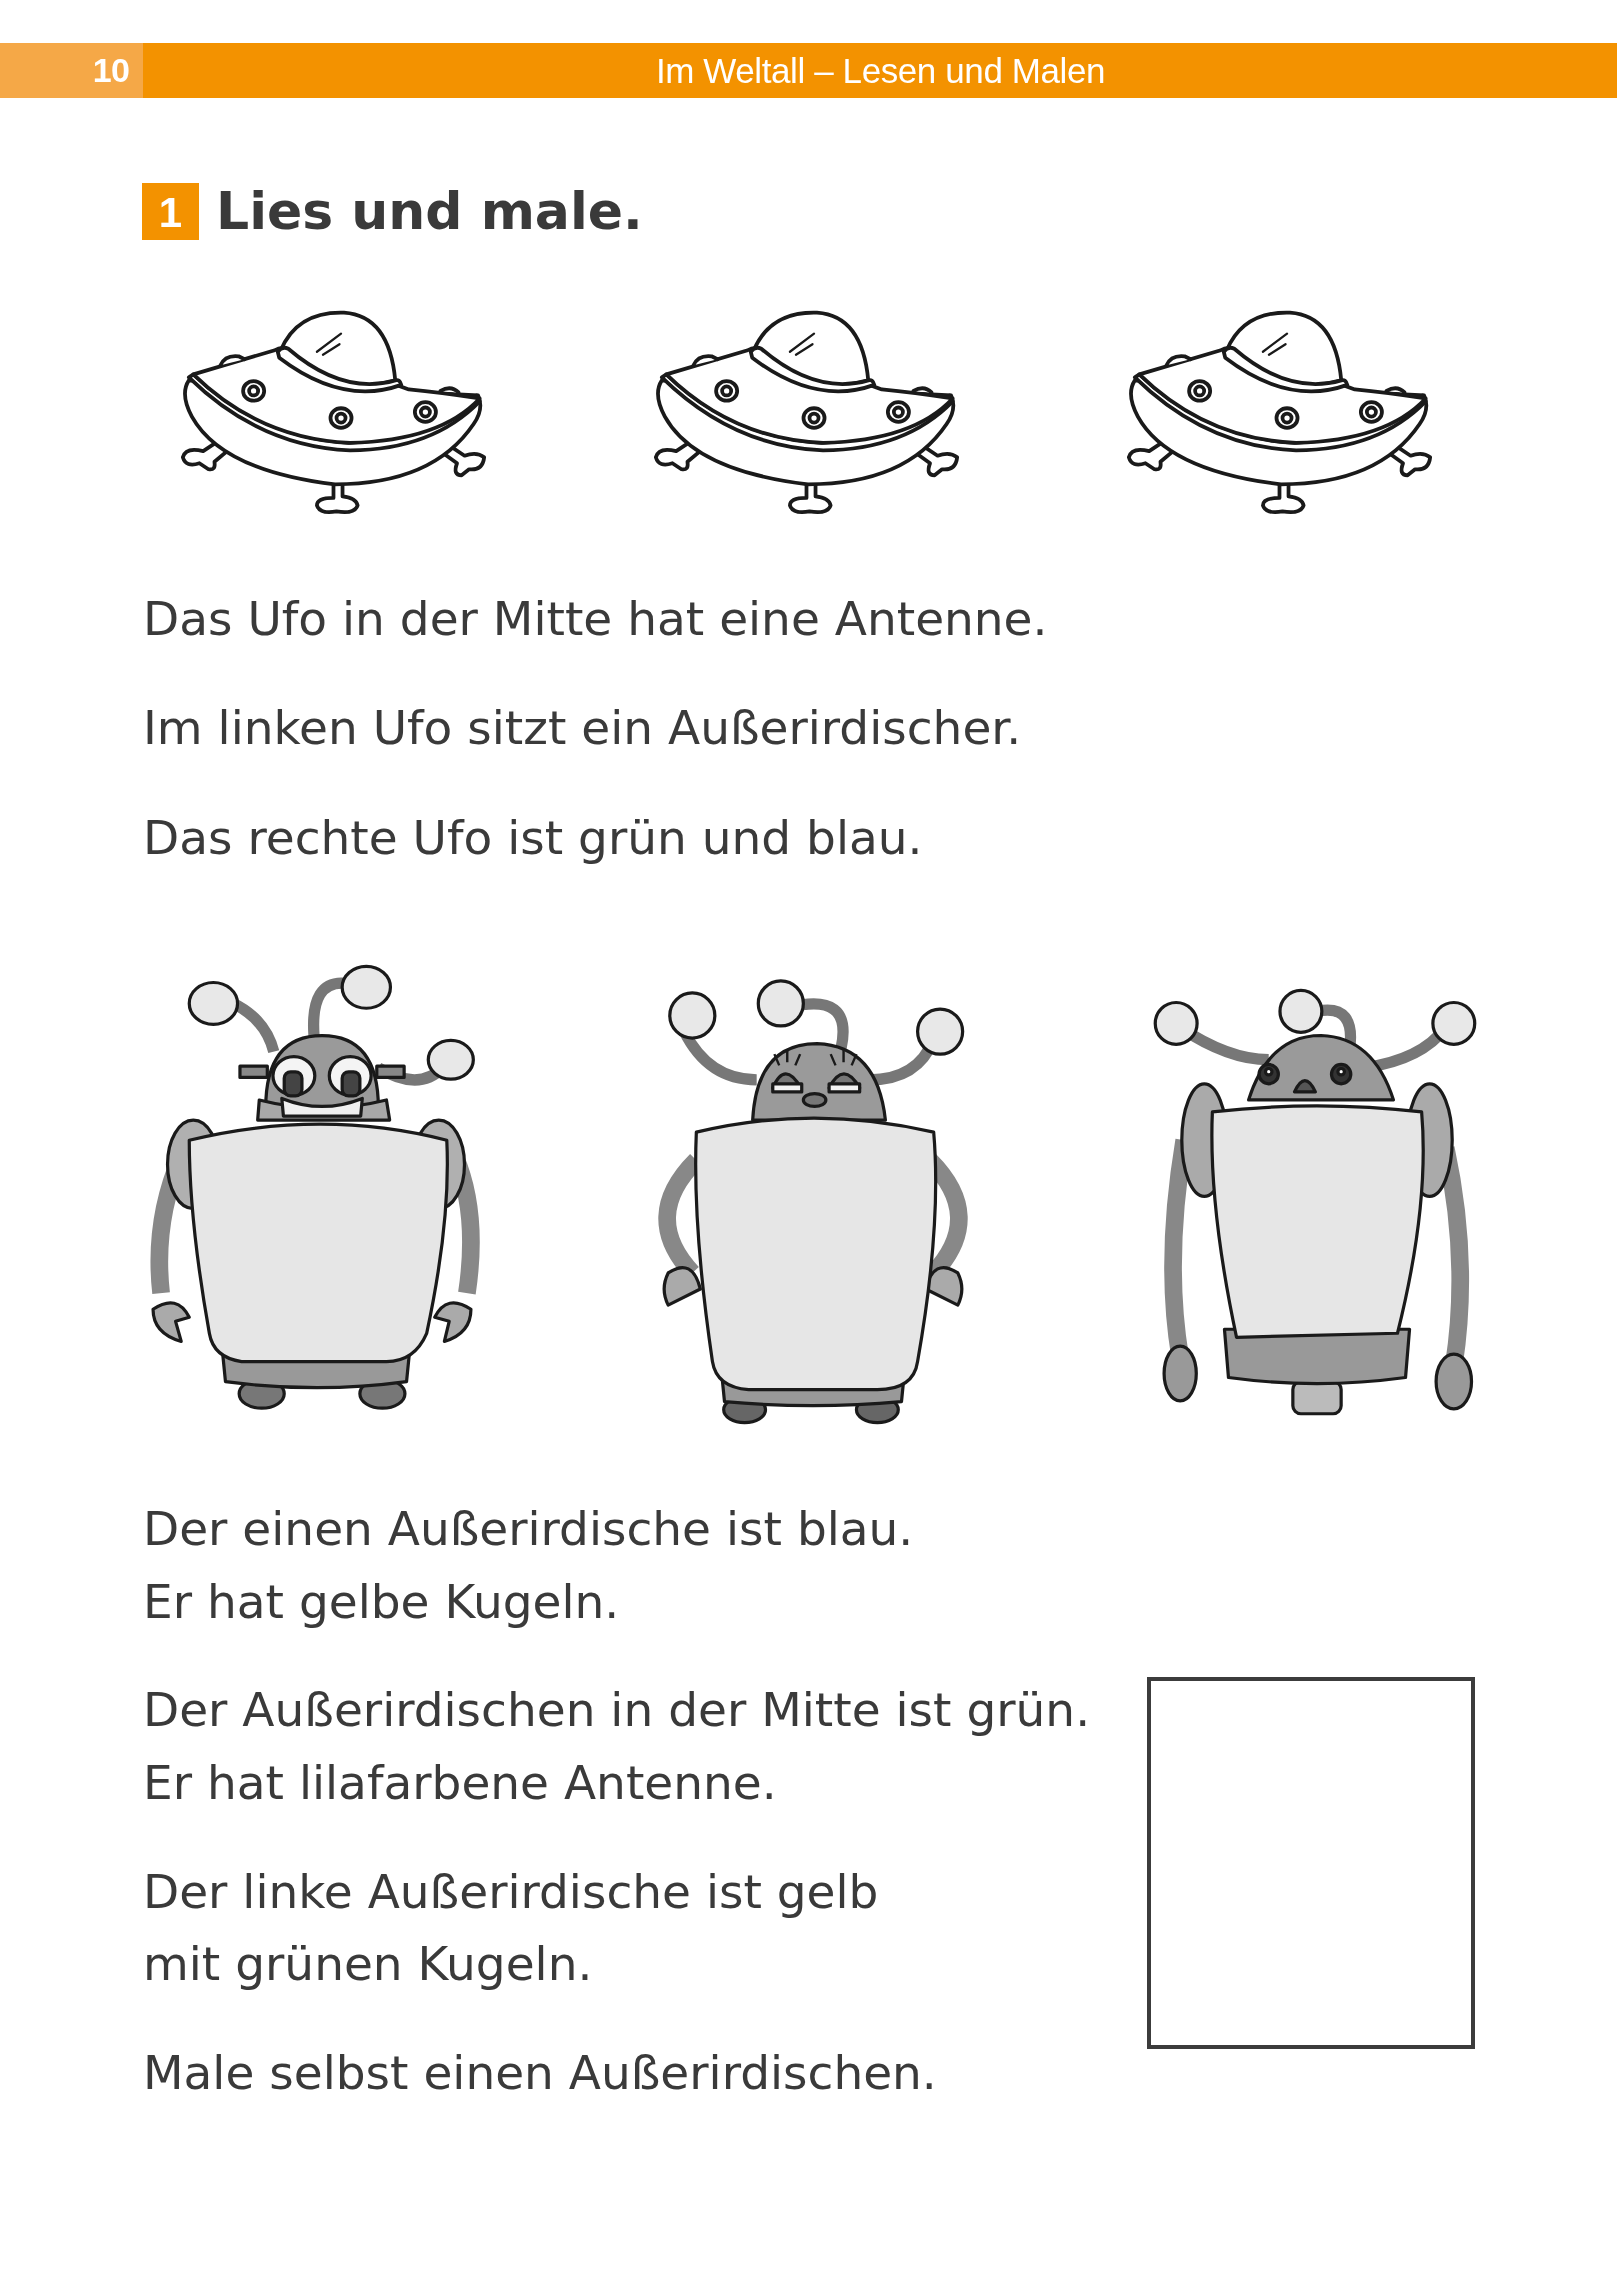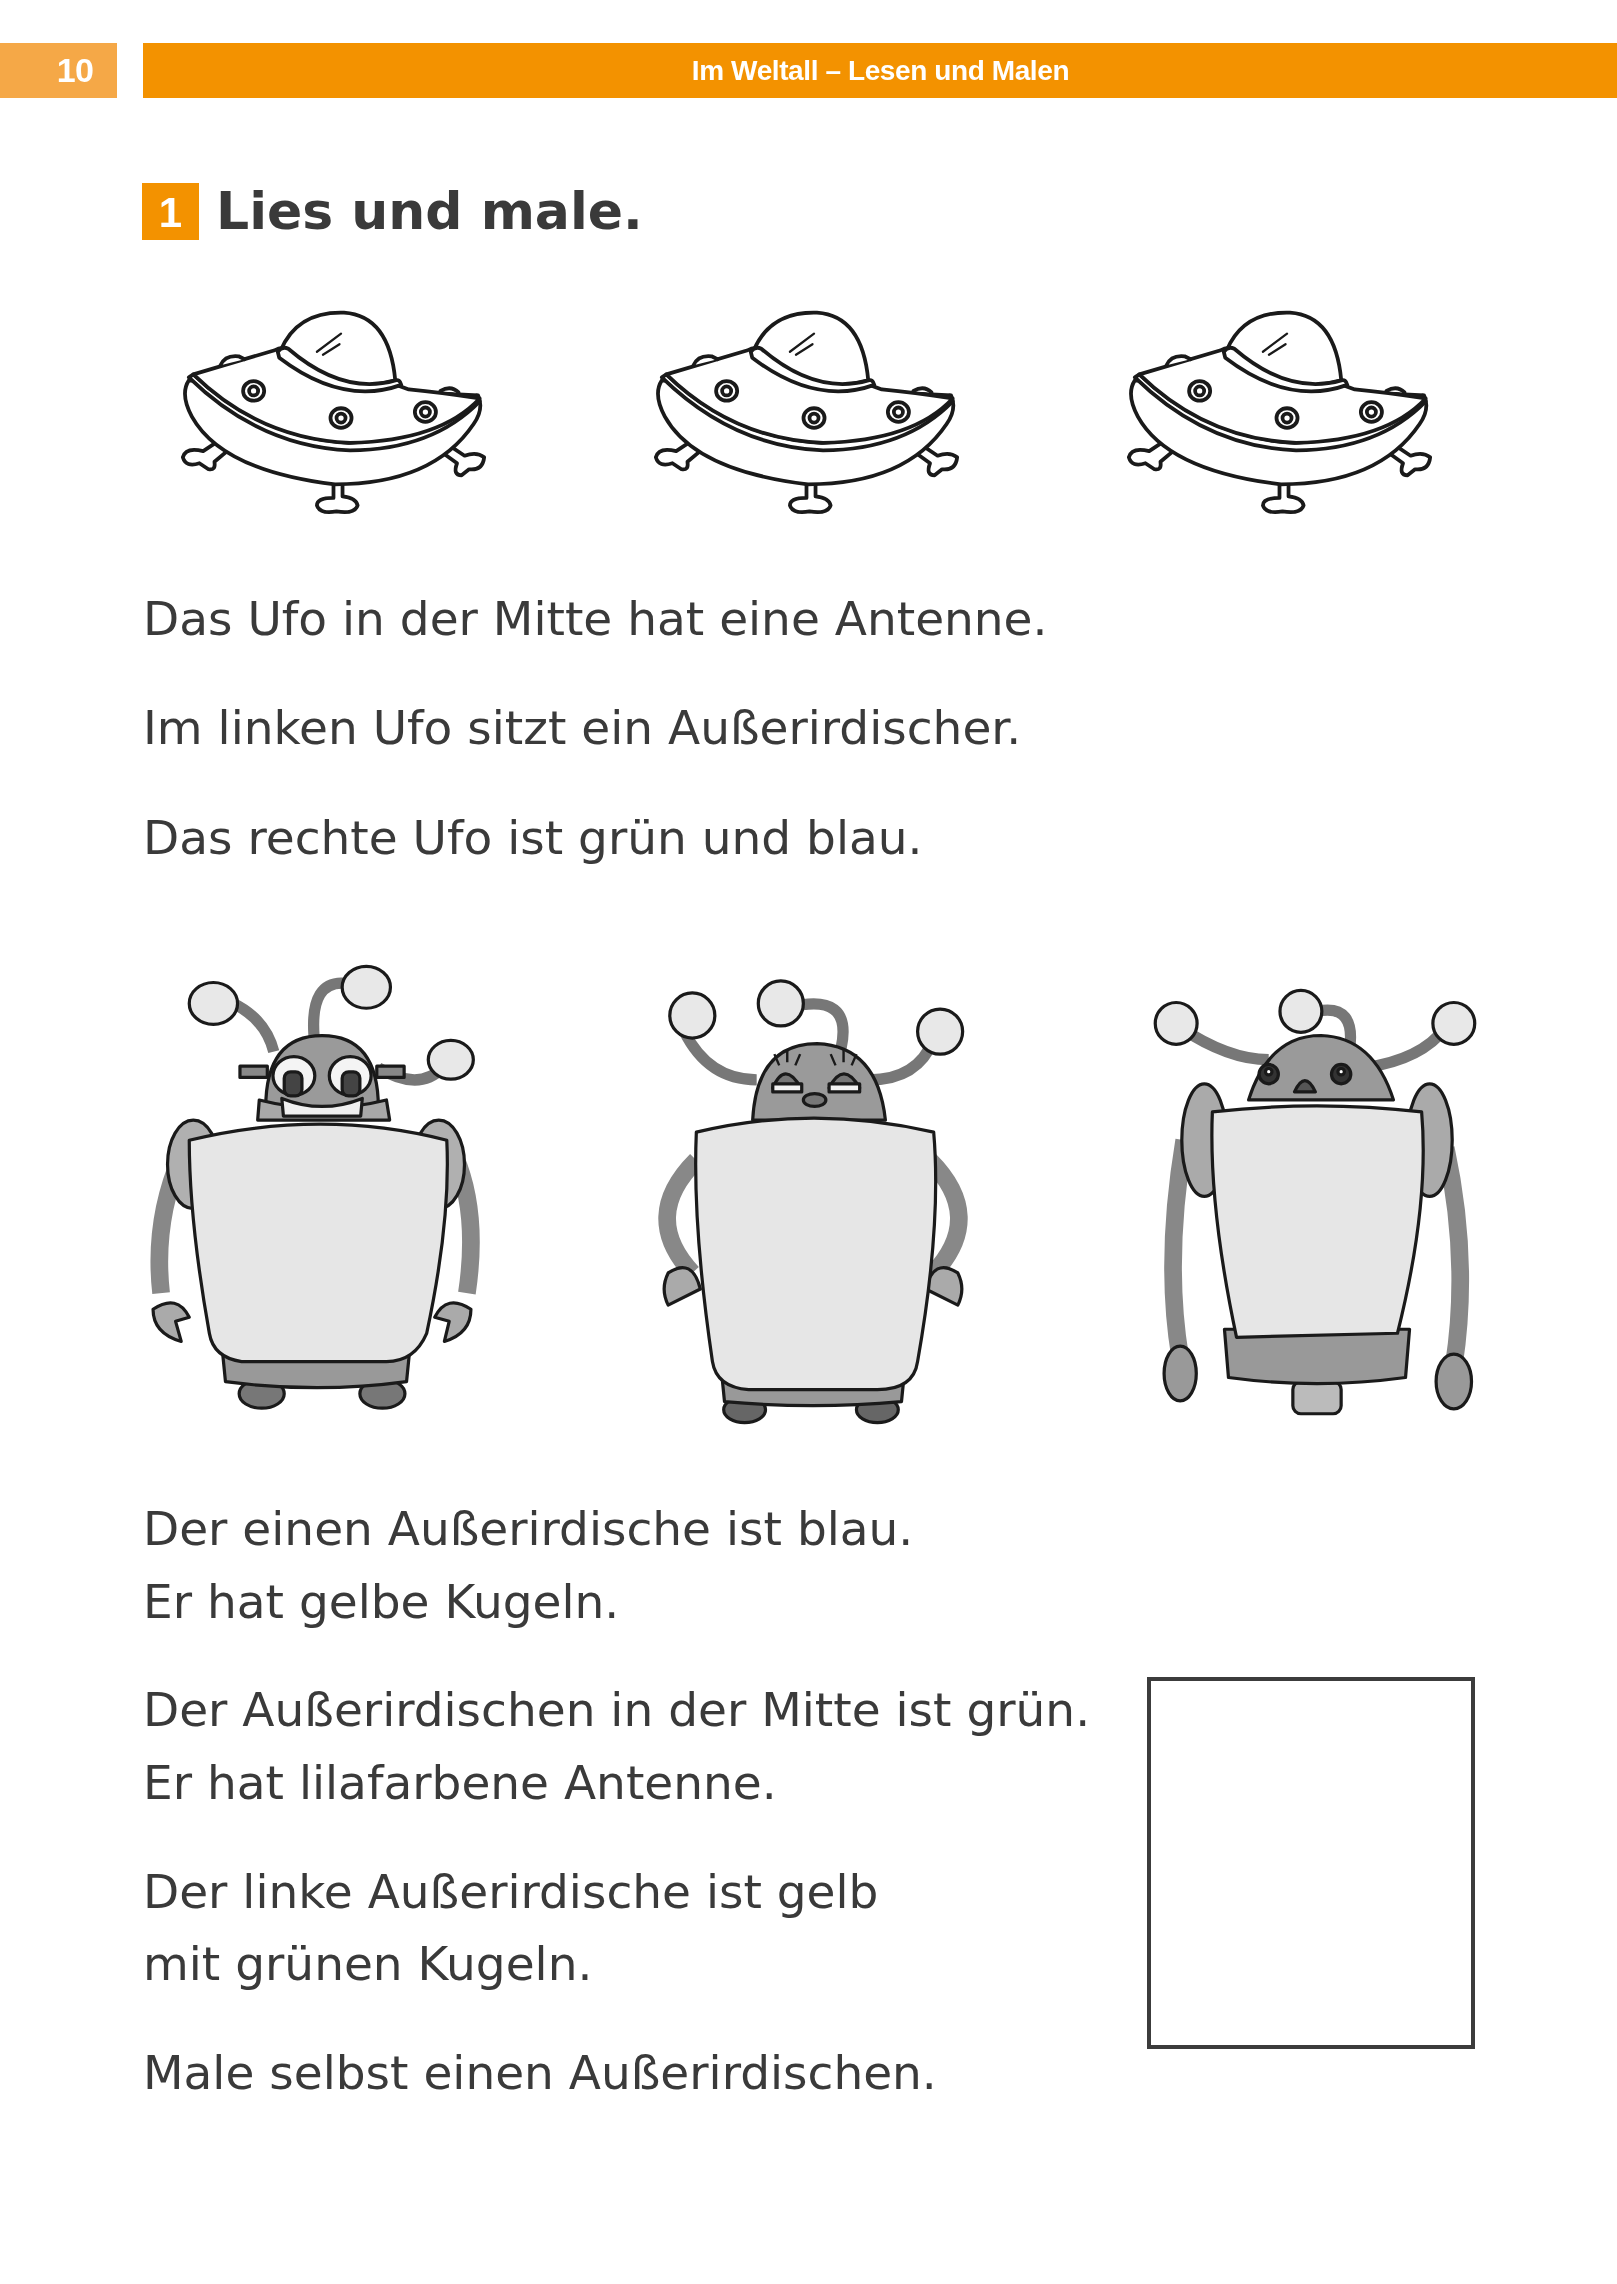--- a/index.html
+++ b/index.html
@@ -1,20 +1,20 @@
 <!DOCTYPE html>
 <html style="font-size:13px"><head>
 <meta charset="utf-8">
 <style>
   html,body{margin:0;padding:0;background:#ffffff;}
   body{width:1618px;height:2284px;position:relative;overflow:hidden;font-family:"DejaVu Sans","Liberation Sans",sans-serif;color:#3a3a3a;}
-  .page-num-box{position:absolute;left:0;top:43px;width:117px;height:55px;background:#f5a847;}
+  .page-num-box{position:absolute;left:0;top:43px;width:117px;height:55px;background:#f5a847;padding-left:36px;}
   .page-num{position:absolute;right:24px;top:0;line-height:55px;font-size:34px;font-weight:bold;color:#ffffff;font-family:"Liberation Sans",sans-serif;letter-spacing:-0.8px;}
   .header-bar{position:absolute;left:143px;top:43px;right:0;height:55px;background:#f39200;text-align:center;}
-  .header-title{line-height:55px;font-size:28px;font-weight:bold;color:#ffffff;font-family:"Liberation Sans",sans-serif;letter-spacing:-0.4px;}
+  .header-title{line-height:55px;font-size:35px;font-weight:normal;color:#ffffff;font-family:"Liberation Sans",sans-serif;letter-spacing:-0.4px;}
   .task-badge{position:absolute;left:142px;top:183px;width:57px;height:57px;background:#f39200;color:#fff;font-weight:bold;font-size:42px;text-align:center;line-height:60px;font-family:"Liberation Sans",sans-serif;}
   .task-title{position:absolute;left:216px;top:179px;font-size:52px;line-height:64px;color:#3a3a3a;font-weight:bold;}
   .ufo{position:absolute;top:296px;width:354px;height:226px;}
   .sentence{position:absolute;left:143px;font-size:47px;line-height:73px;color:#3a3a3a;white-space:nowrap;}
   .robot{position:absolute;}
   .draw-box{position:absolute;left:1147px;top:1677px;width:320px;height:364px;border:4px solid #3c3c3c;background:#fff;}
 </style>
 </head>
 <body>
 

